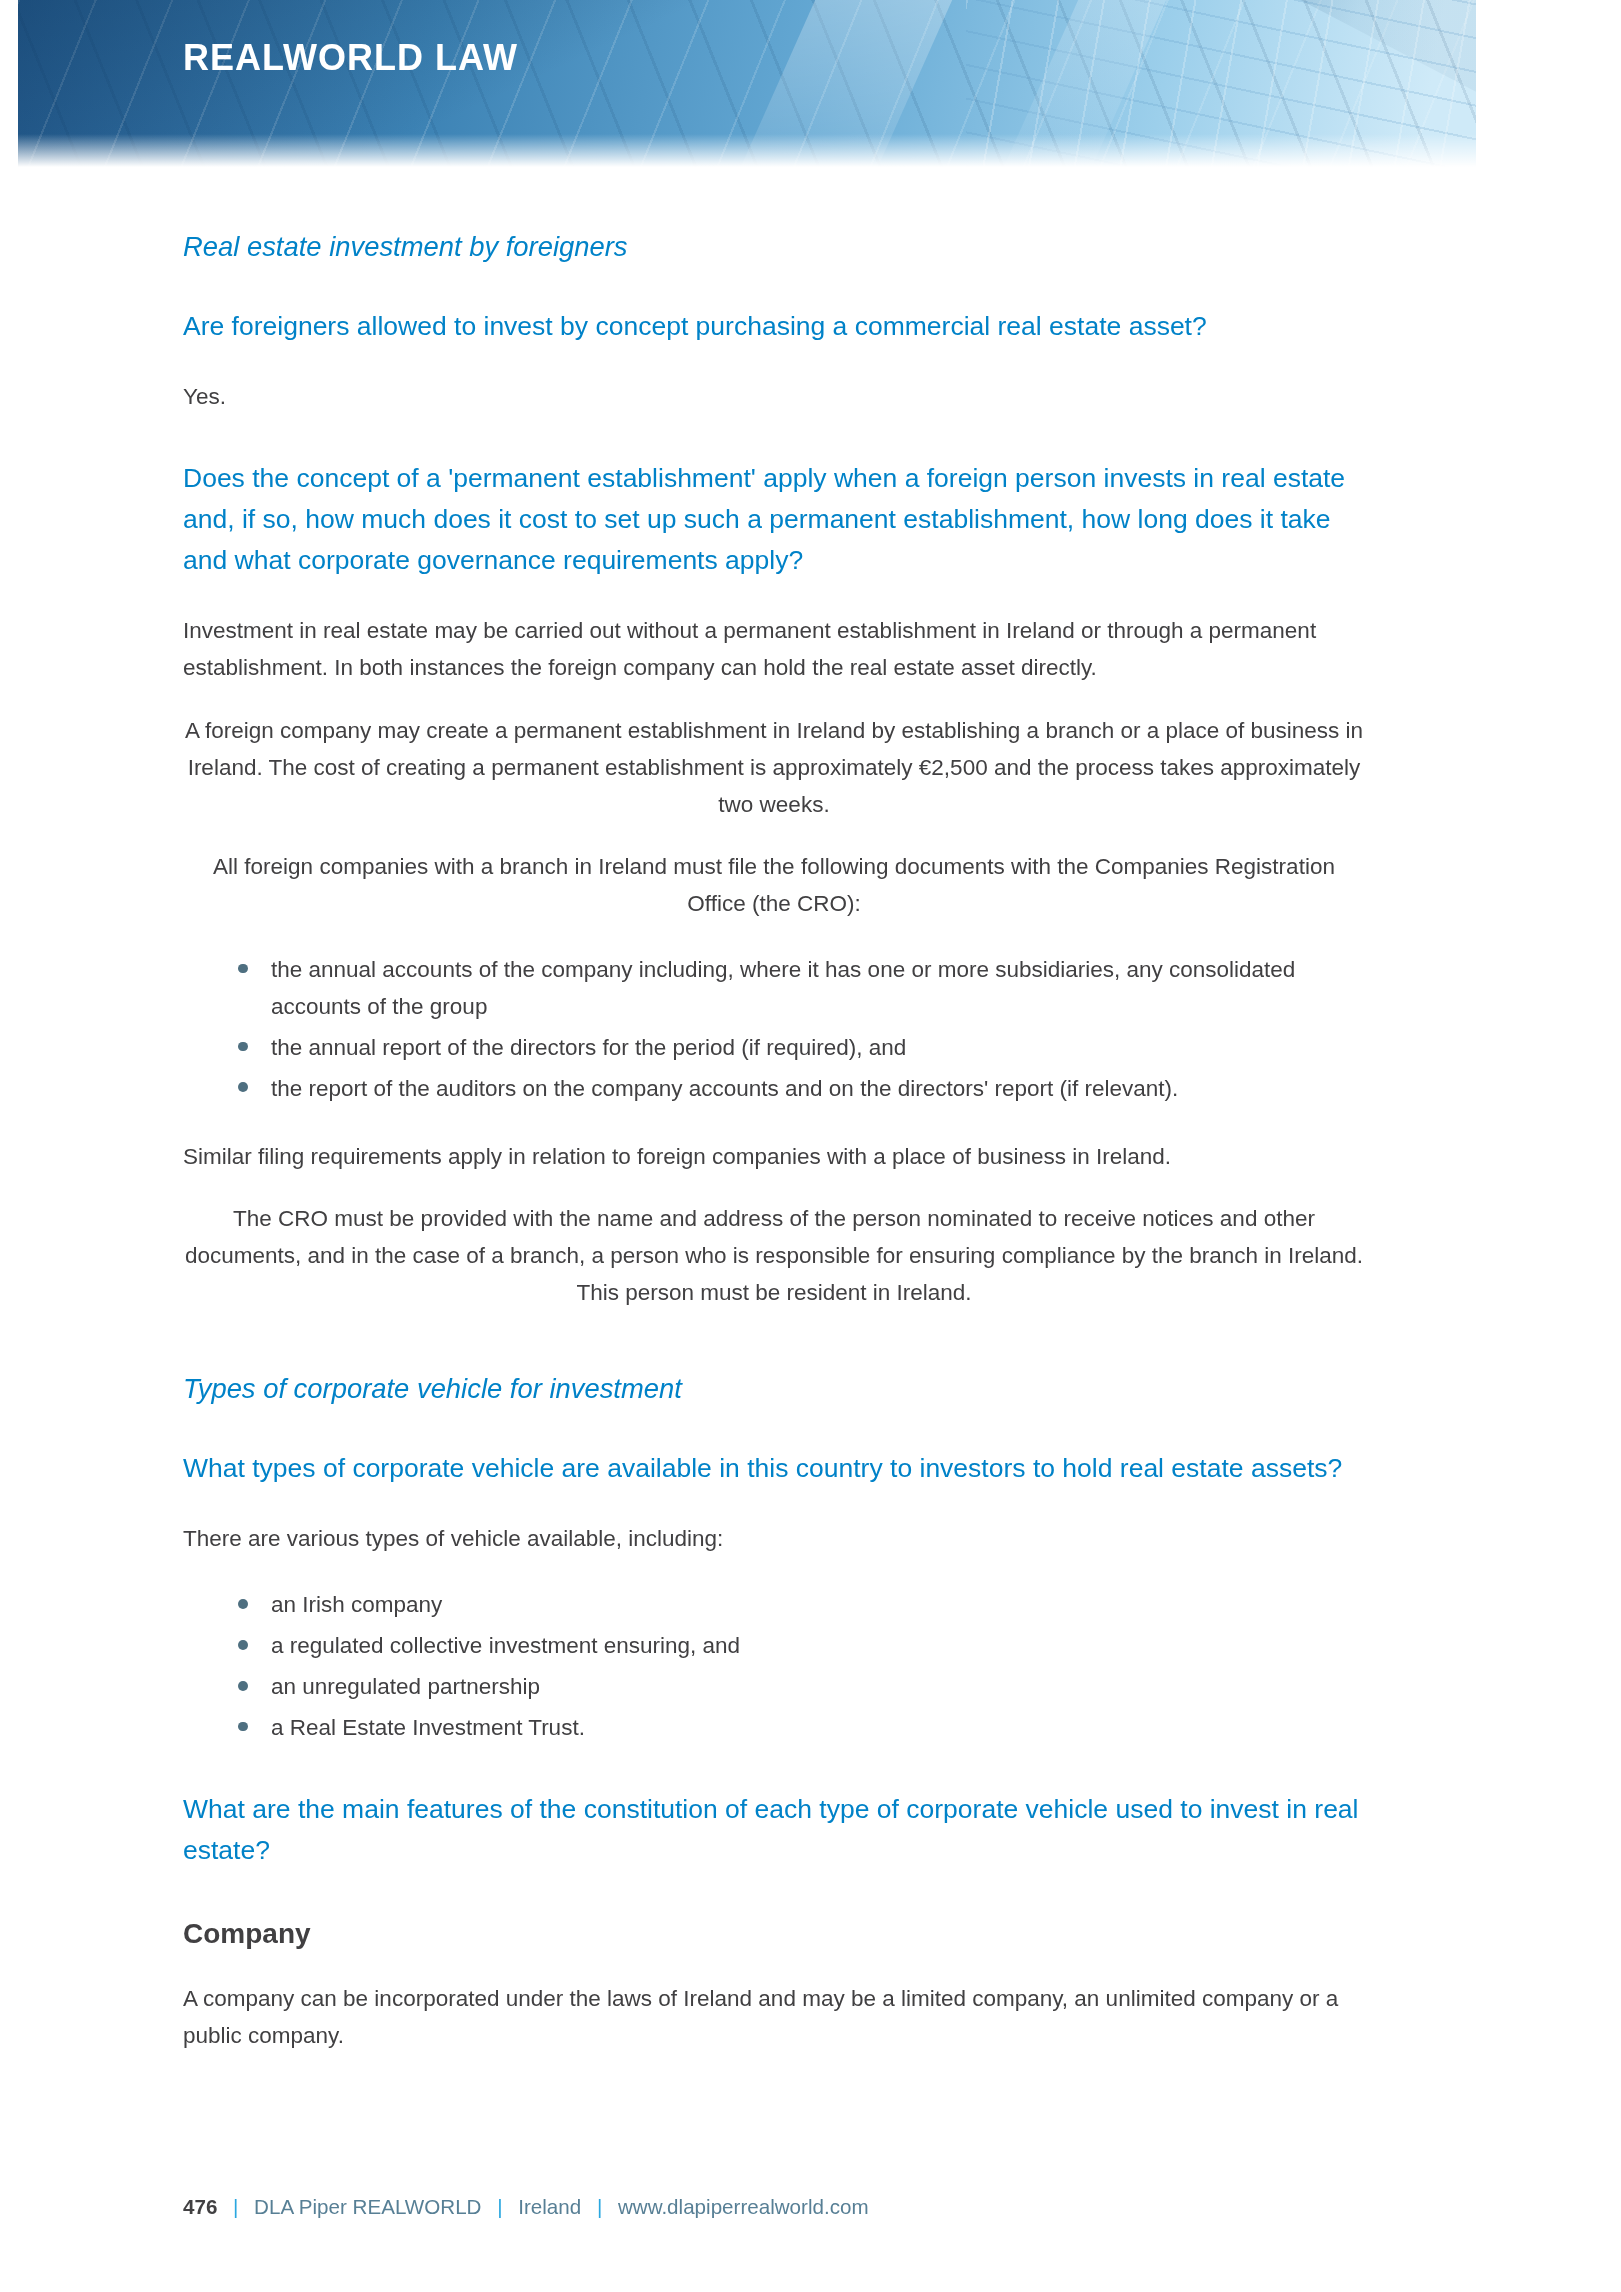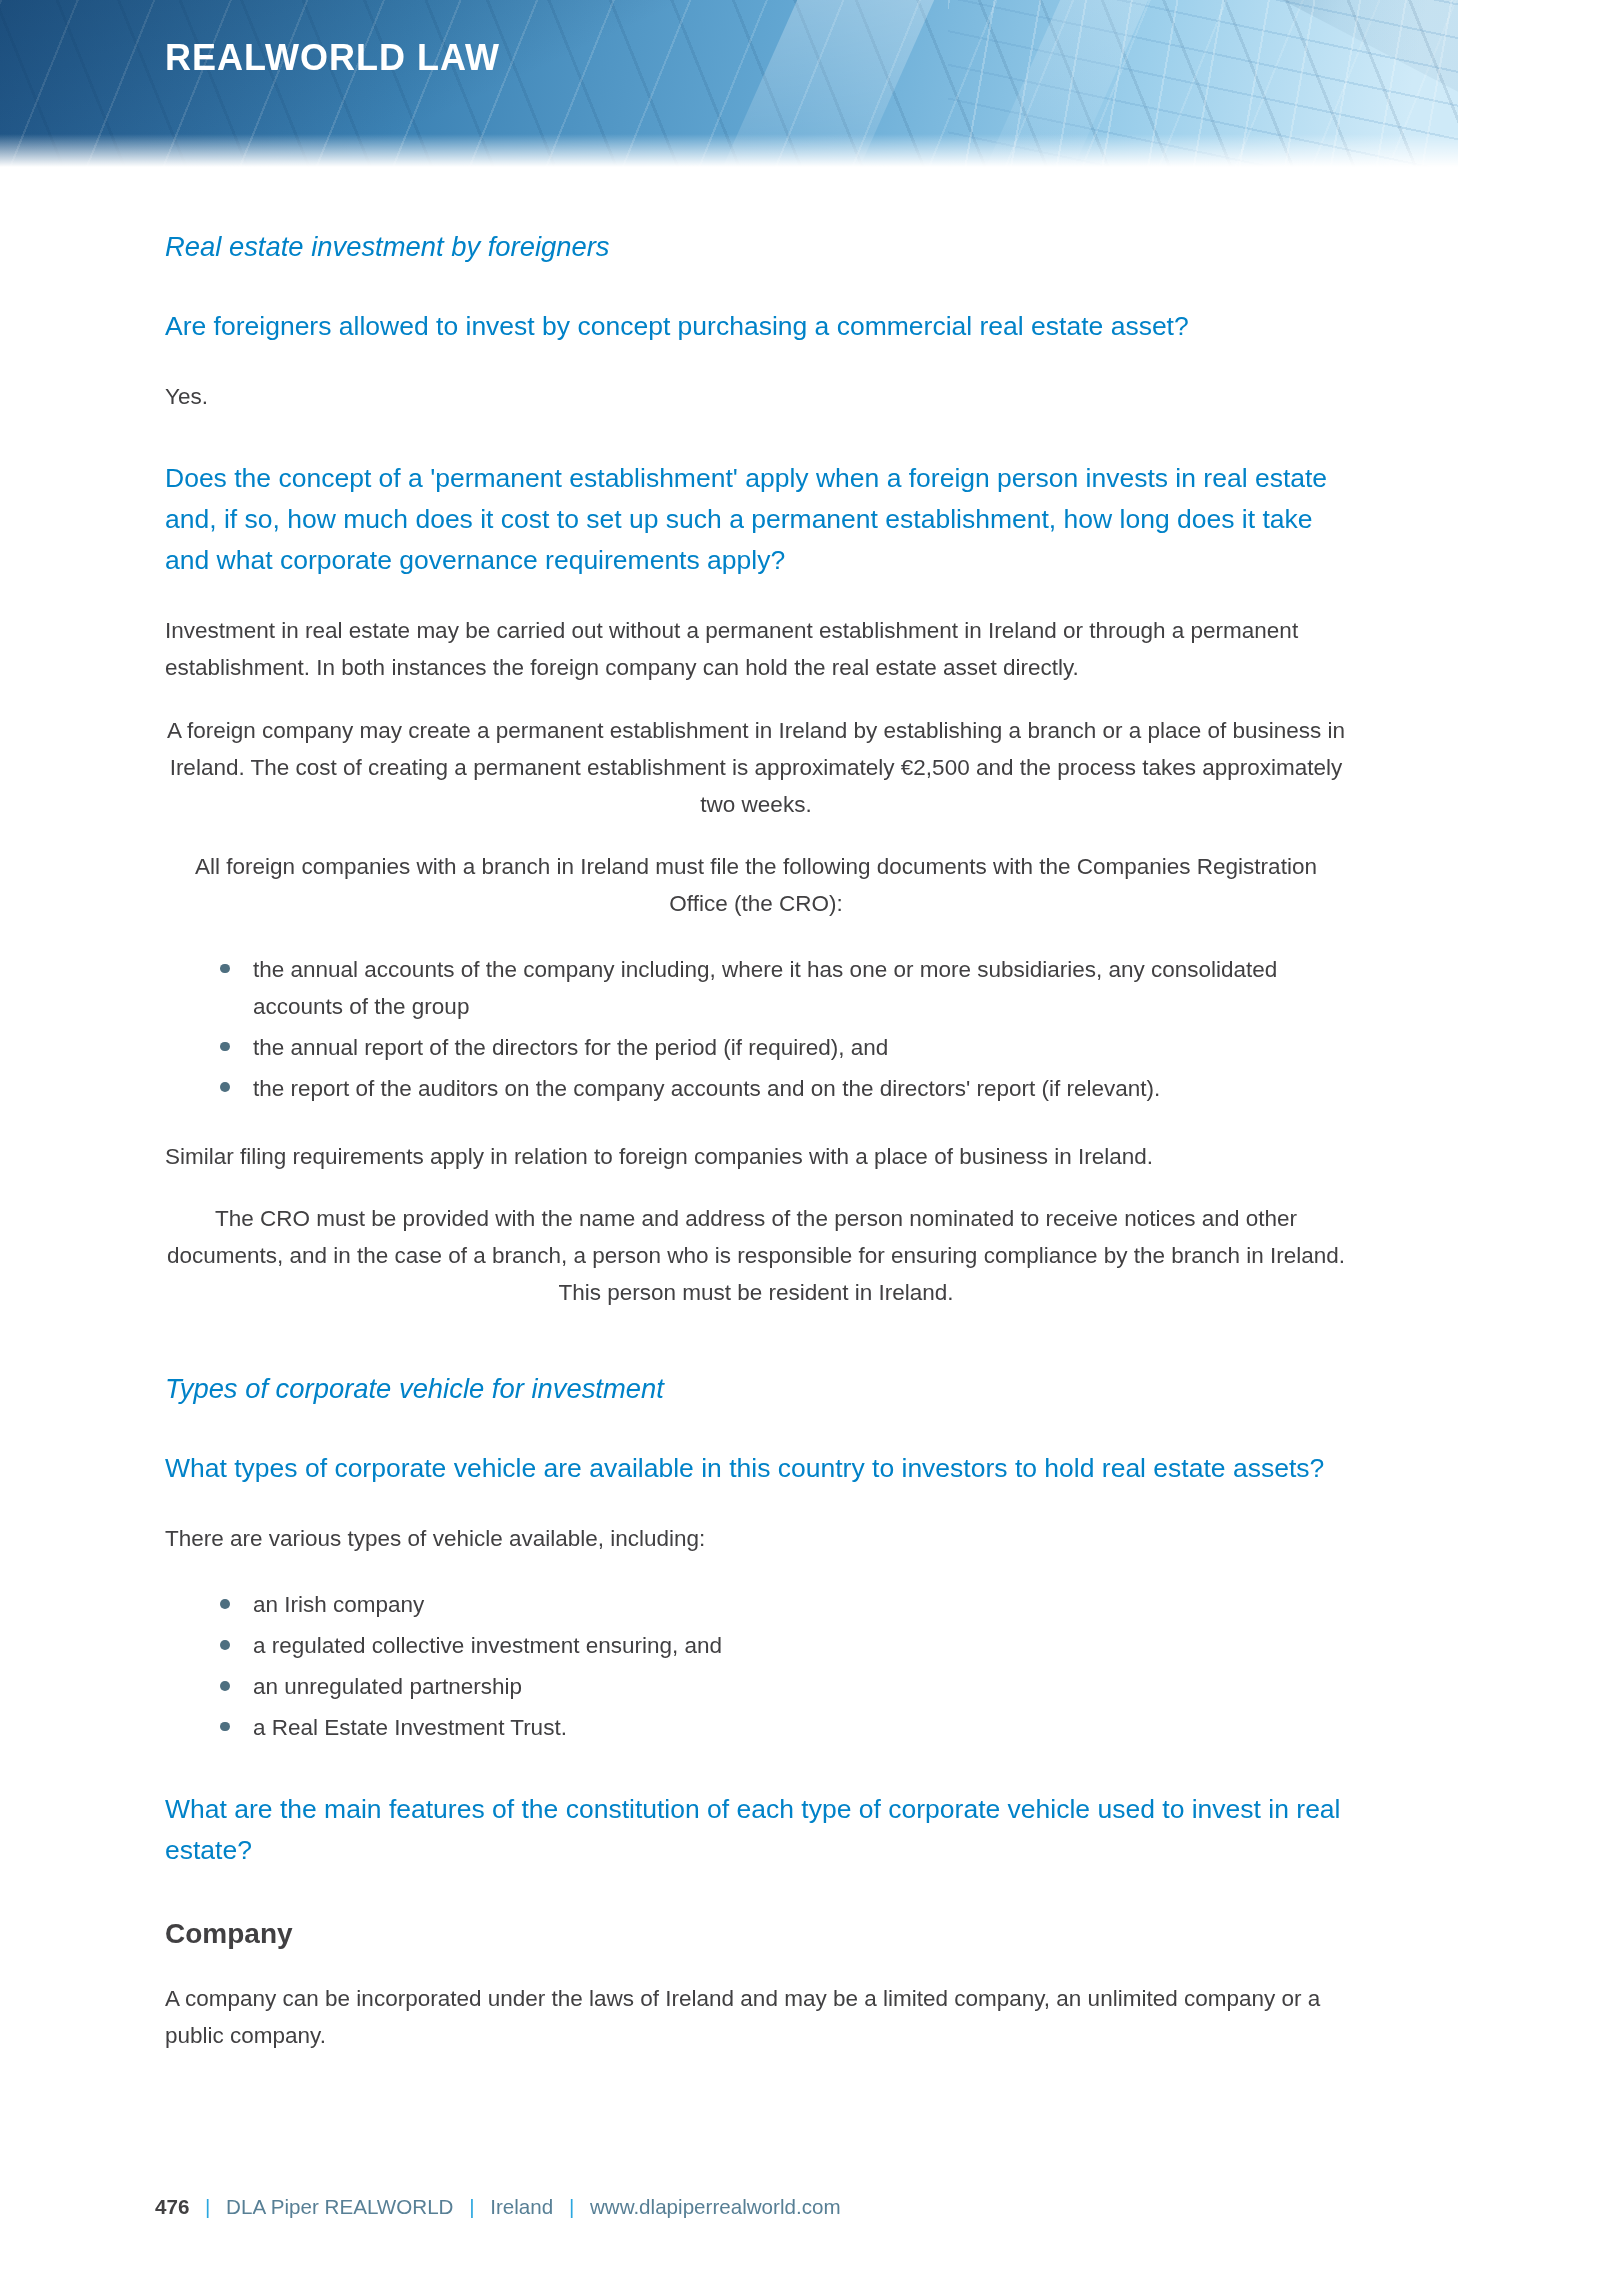--- a/index.html
+++ b/index.html
@@ -7,20 +7,21 @@
     padding: 0;
     background: #ffffff;
     font-family: "Liberation Sans", sans-serif;
   }
   .page {
     position: relative;
     width: 1458px;
     height: 2293px;
     background: #ffffff;
     overflow: hidden;
+    margin-left: 18px;
   }
 
   
   .banner {
     position: relative;
     height: 167px;
     overflow: hidden;
     background:
       repeating-linear-gradient(112deg, rgba(255,255,255,0.14) 0 2px, rgba(255,255,255,0) 2px 71px),
       repeating-linear-gradient(68deg, rgba(12,52,92,0.10) 0 2.9px, rgba(12,52,92,0) 2.9px 57px),
@@ -143,21 +144,21 @@
     margin: 47px 0 0 0;
     color: #414042;
     font-size: 28px;
     line-height: 31px;
     font-weight: bold;
   }
 
   
   .footer {
     position: absolute;
-    left: 155px;
+    left: 165px;
     bottom: 74px;
     font-size: 20.6px;
     color: #577f95;
     display: flex;
     align-items: baseline;
     gap: 15.7px;
   }
   .footer .page-number {
     color: #414042;
     font-weight: bold;

